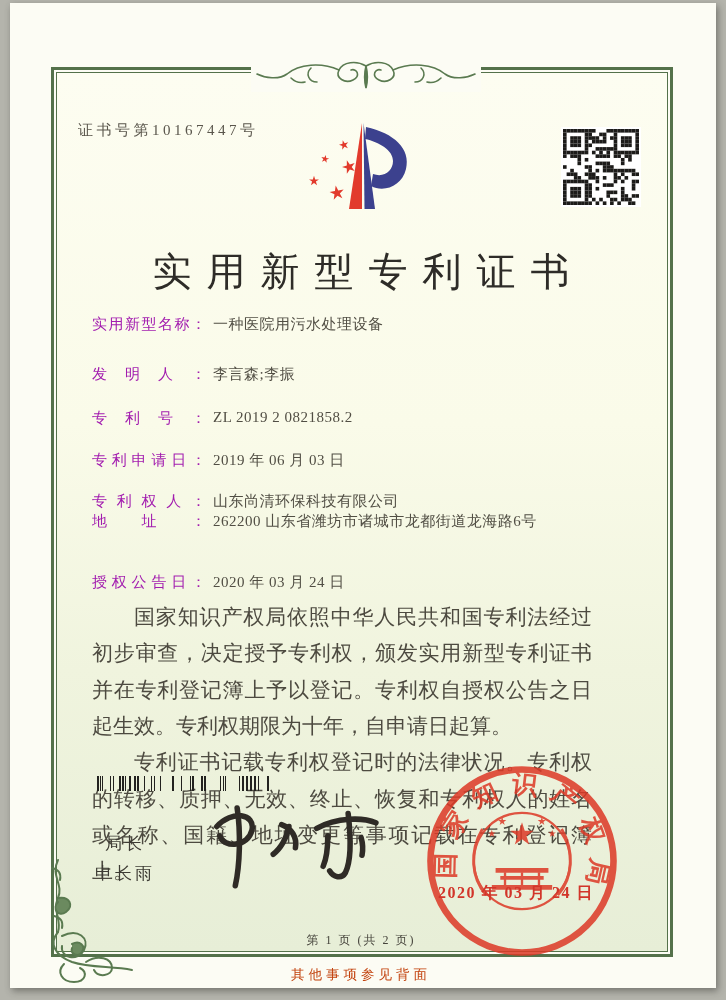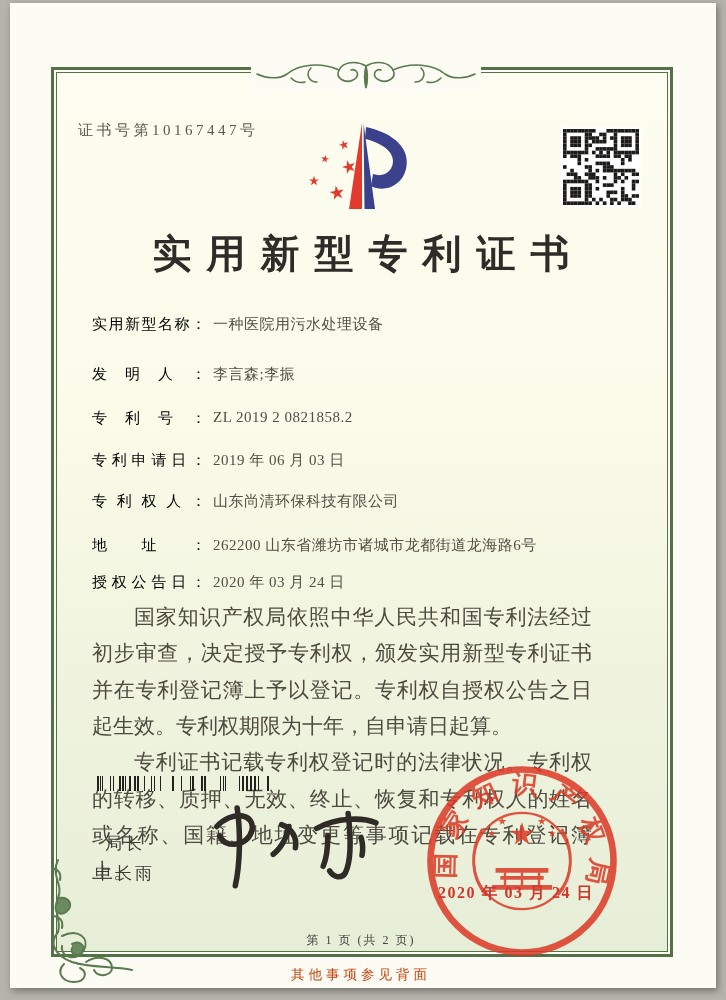--- a/index.html
+++ b/index.html
@@ -20,28 +20,28 @@
     outline-offset:2px;
     background:linear-gradient(180deg,#fdfdf1 0%,#fafbe9 40%,#f0f4de 68%,#e7eed7 100%);
   }
   .cert-number{
     position:absolute;left:68px;top:118px;
     font-size:15px;color:#5a564c;letter-spacing:3.5px;
   }
   .logo{position:absolute;left:289px;top:116px;}
   .qr{position:absolute;left:551px;top:124px;background:#fff;padding:2px;}
   .title{
-    position:absolute;left:46px;top:224px;width:610px;text-align:center;
-    font-size:39px;font-weight:700;color:#2e2c28;letter-spacing:15px;text-indent:15px;
+    position:absolute;left:46px;top:242px;width:610px;text-align:center;
+    font-size:39px;font-weight:400;color:#2e2c28;letter-spacing:15px;text-indent:15px;
   }
   .field-row{position:absolute;left:82px;width:560px;font-size:15px;color:#514e44;white-space:nowrap;}
   .field-label{
     display:inline-block;width:114px;
     text-align:justify;text-align-last:justify;
-    vertical-align:top;color:#000000;
+    vertical-align:top;color:#a21caf;
   }
   .field-value{margin-left:7px;letter-spacing:.5px;margin-top:18px;}
   .pair2{position:absolute;left:296px;top:0;}
   .pair2 .field-label{width:100px;}
   .body-text{
     position:absolute;left:82px;top:596px;width:500px;
     font-size:21px;line-height:1.73;color:#4d4a40;
     text-align:justify;
   }
   .body-text p{margin:0;text-indent:2em;}
@@ -357,21 +357,21 @@
   </div>
   <div class="field-row" style="top:406px">
     <span class="field-label">专利号：</span><span class="field-value">ZL 2019 2 0821858.2</span>
   </div>
   <div class="field-row" style="top:448px">
     <span class="field-label">专利申请日：</span><span class="field-value">2019 年 06 月 03 日</span>
   </div>
   <div class="field-row" style="top:489px">
     <span class="field-label">专利权人：</span><span class="field-value">山东尚清环保科技有限公司</span>
   </div>
-  <div class="field-row" style="top:533px">
+  <div class="field-row" style="top:509px">
     <span class="field-label">地址：</span><span class="field-value">262200 山东省潍坊市诸城市龙都街道龙海路6号</span>
   </div>
   <div class="field-row" style="top:570px">
     <span class="field-label">授权公告日：</span><span class="field-value">2020 年 03 月 24 日</span>
   </div>
 
   <div class="body-text">
     <p>国家知识产权局依照中华人民共和国专利法经过初步审查，决定授予专利权，颁发实用新型专利证书并在专利登记簿上予以登记。专利权自授权公告之日起生效。专利权期限为十年，自申请日起算。</p>
     <p>专利证书记载专利权登记时的法律状况。专利权的转移、质押、无效、终止、恢复和专利权人的姓名或名称、国籍、地址变更等事项记载在专利登记簿上。</p>
   </div>

